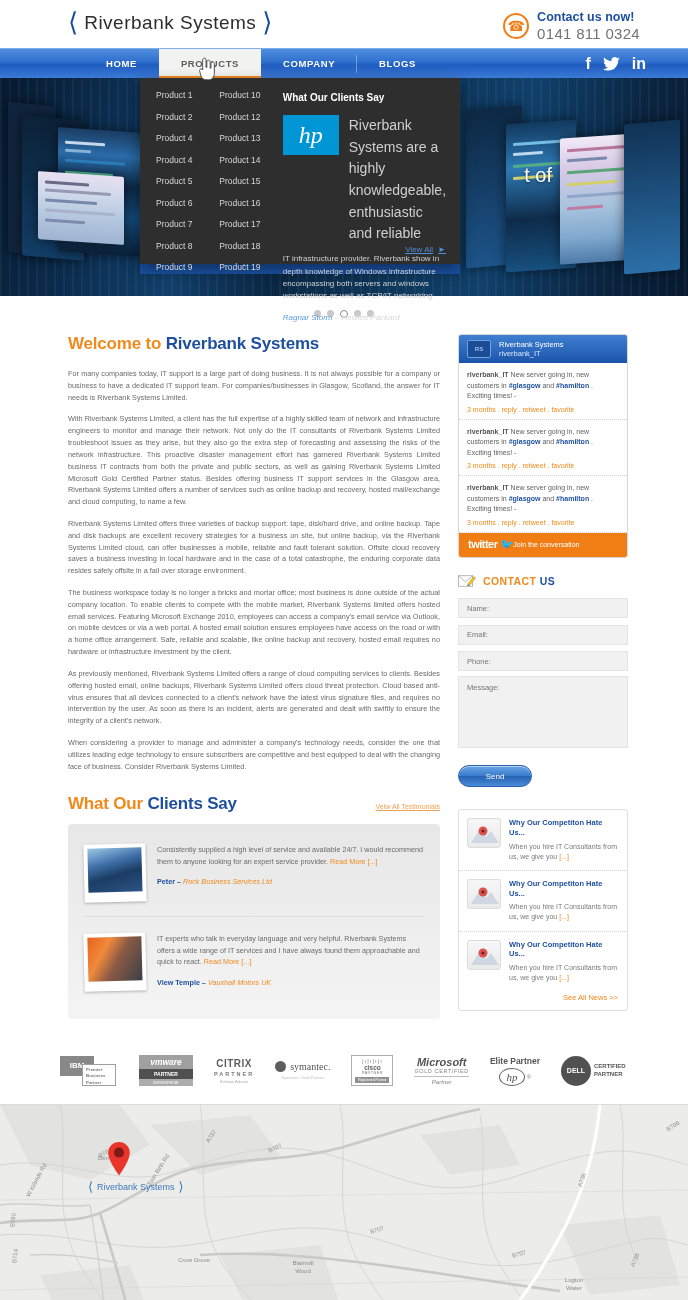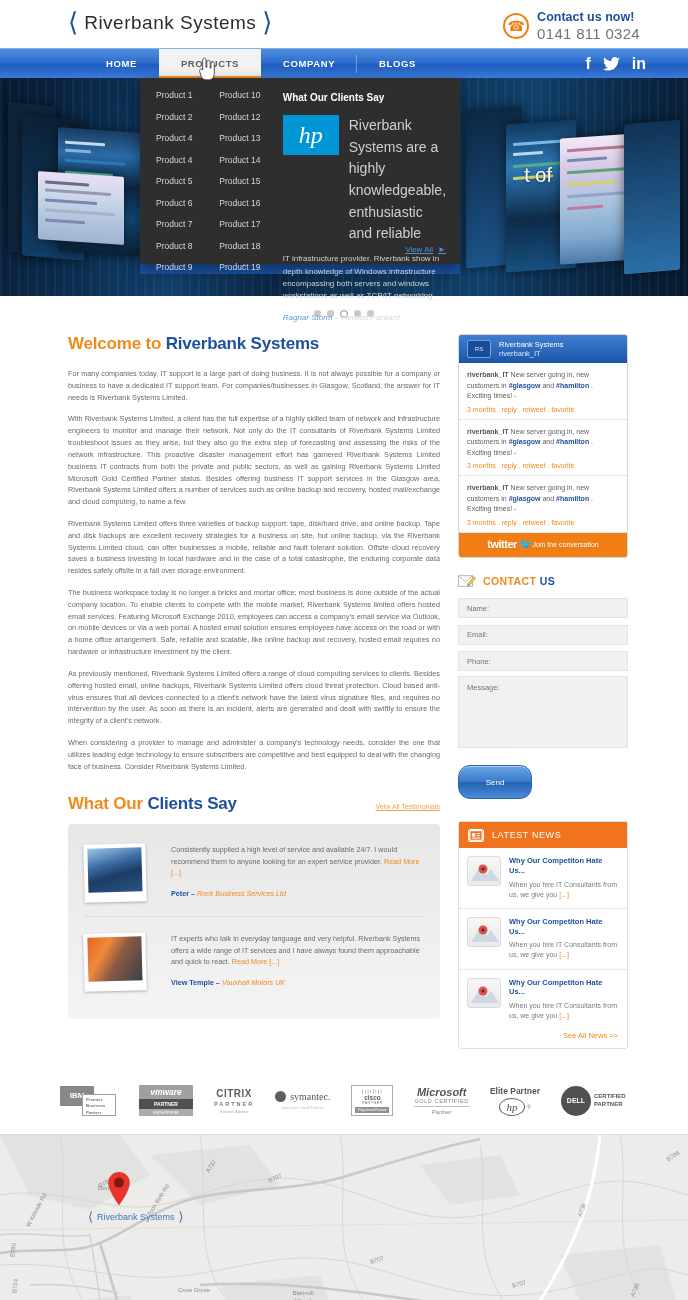--- a/index.html
+++ b/index.html
@@ -158,21 +158,21 @@
     text-align: justify;
   }
 
   
   .tst-head { display:flex; align-items:flex-end; justify-content:space-between; margin-top: 22px;}
   .tst-viewall { font-size:7px; color:#f0a050; text-decoration:underline; cursor:pointer; padding-bottom:4px;}
   .tst-box {
     background: linear-gradient(to bottom,#e7e7e7,#f4f4f4);
     border-radius:4px; padding: 14px 16px; margin-top: 10px;
   }
-  .tst-item { display:flex; gap:25px; padding: 6px 0 14px; }
+  .tst-item { display:flex; gap:11px; padding: 6px 0 14px; }
   .tst-item + .tst-item { border-top:1px solid #dcdcdc; padding-top:16px; }
   .tst-photo {
     width: 62px; height: 58px; background:#fff; padding:4px 4px 10px;
     box-shadow: 0 1px 3px rgba(0,0,0,.28); flex:none;
     transform: rotate(-1.5deg);
   }
   .tst-photo .inner { width:100%; height:100%; }
   .ph1 { background: linear-gradient(165deg,#9ec8e8 0%,#3f6fa8 35%,#1b3c63 60%,#2d5486 100%); }
   .ph2 { background: linear-gradient(120deg,#e8621c 0%,#f08a3c 30%,#8a5a44 55%,#3a3f48 100%); }
   .tst-text p { font-size:7.2px; line-height:1.6; color:#6a6a6a; }
@@ -194,39 +194,39 @@
   }
   .tw-head .n1 { color:#fff; font-size:7.5px; line-height:1.25;}
   .tw-head .n2 { color:#d9e7f8; font-size:7.5px; line-height:1.25;}
   .tweet { padding: 7px 8px 6px; border-bottom:1px dotted #d2d2d2; }
   .tweet p { font-size:7px; line-height:1.5; color:#5e5e5e; }
   .tweet p b { color:#555; }
   .tweet .tag { color:#1d4f9e; font-weight:bold; }
   .tweet .meta { margin-top:4px; font-size:7px; color:#f08a1c; }
   .tw-foot {
     height: 24px; background:#f07e15; display:flex; align-items:center;
-    justify-content:center; padding: 0 9px;
+    justify-content:flex-start; padding: 0 9px;
   }
   .tw-foot .brand { color:#fff; font-size:11px; font-weight:bold; letter-spacing:-.5px;}
   .tw-foot .join { color:#fff; font-size:7px; }
 
   
   .contact-block { margin-top: 16px; }
   .cf-head { display:flex; align-items:center; gap:7px; margin-bottom: 9px;}
   .cf-head .t { font-size:10.5px; font-weight:bold; letter-spacing:.4px;}
   .env-icon { width:18px;height:14px;position:relative;flex:none;}
   .field {
     background:#f1f1f1; border:1px solid #e4e4e4; height: 20px;
     font-size:7.5px; color:#7d7d7d; padding: 0 8px; line-height:19px;
     margin-bottom: 5px; width:100%;
     font-family:"Liberation Sans", sans-serif;
   }
   textarea.field { height: 72px; line-height:1.5; padding-top:5px; resize:none;}
   .send-btn {
-    margin-top: 8px; width: 74px; height: 34px; border-radius: 12px;
+    margin-top: 8px; width: 74px; height: 22px; border-radius: 12px;
     background: linear-gradient(to bottom,#6aa5e4 0%,#3a7ccd 48%,#2663b4 52%,#4b8bd8 100%);
     border:1px solid #2a62ae; color:#fff; font-size:8px; cursor:pointer;
     font-family:"Liberation Sans", sans-serif;
     box-shadow: inset 0 1px 0 rgba(255,255,255,.5);
   }
 
   
   .news-widget { margin-top: 22px; border:1px solid #e0e0e0; border-radius:3px; background:#fff;}
   .news-head {
     height:26px; background:#f2731f; display:flex; align-items:center; gap:8px; padding:0 9px;
@@ -487,30 +487,20 @@
           </span>
         </div>
         <input class="field" placeholder="Name:" style="">
         <input class="field" placeholder="Email:" style="">
         <input class="field" placeholder="Phone:" style="">
         <textarea class="field" placeholder="Message:" style=""></textarea>
         <button class="send-btn">Send</button>
       </div>
 
       <div class="news-widget">
-        <div class="news-head">
-          <svg class="news-icon" viewBox="0 0 20 16">
-            <rect x="1" y="1" width="18" height="14" rx="2" fill="none" stroke="#fff" stroke-width="1.8"></rect>
-            <rect x="4" y="4.5" width="5" height="5" fill="#fff"></rect>
-            <rect x="11" y="4.5" width="5" height="1.4" fill="#fff"></rect>
-            <rect x="11" y="7.5" width="5" height="1.4" fill="#fff"></rect>
-            <rect x="4" y="11" width="12" height="1.4" fill="#fff"></rect>
-          </svg>
-          <span class="label">LATEST NEWS</span>
-        </div>
         <div class="news-item">
           <div class="news-thumb">
             <svg viewBox="0 0 34 30" width="34" height="30">
               <path d="M3 24 L12 10 L18 18 L23 12 L31 24 Z" fill="#cfd8e2"></path>
               <circle cx="15" cy="12" r="4.5" fill="#d9534f"></circle>
               <circle cx="15" cy="12" r="1.6" fill="#7a1f1c"></circle>
             </svg>
           </div>
           <div>
             <div class="news-title">Why Our Competiton Hate Us...</div>

